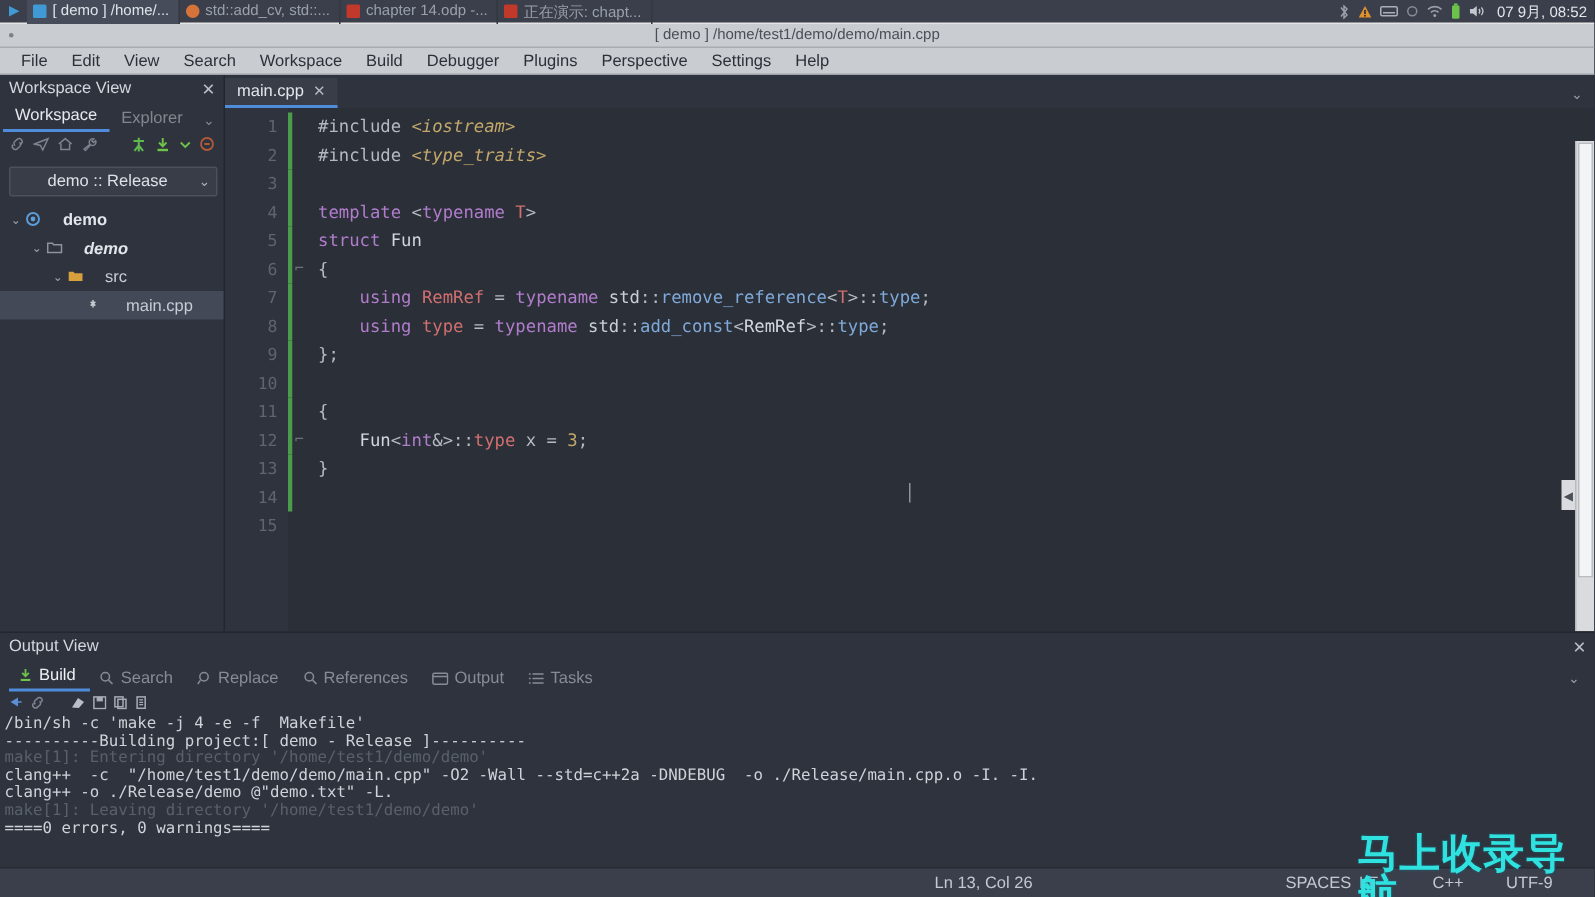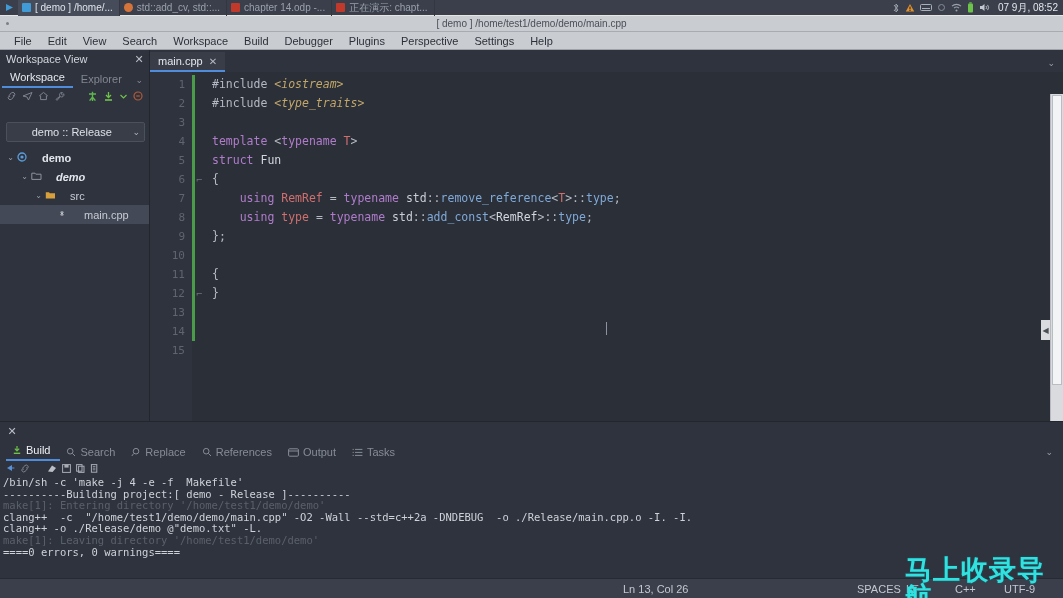--- a/index.html
+++ b/index.html
@@ -66,21 +66,21 @@
   .side-title { height:18px; display:flex; align-items:center; padding:0 4px 0 6px; font-size:11px; color:#d3d7de; }
   .side-title .t { flex:1; }
   .sb-close { width:12px; text-align:center; color:#b9bec7; font-size:11px; cursor:pointer; }
   .side-tabs { height:20px; display:flex; align-items:flex-end; padding:0 2px; gap:0; }
   .side-tab { padding:2px 8px 3px; font-size:11px; color:#81878f; cursor:pointer; }
   .side-tab.active { color:#e6e9ee; border-bottom:2px solid #4f8ddc; }
   .side-tabs .chev { margin-left:auto; padding:0 4px 3px; color:#868c95; font-size:9px; }
   .side-tools { height:16px; display:flex; align-items:center; gap:5px; padding:0 6px; }
   .side-tools svg { display:block; }
   .combo {
-    margin:18px 4px 4px 6px; height:20px; background:#383d48; border:1px solid #4a505c;
+    margin:7px 4px 4px 6px; height:20px; background:#383d48; border:1px solid #4a505c;
     border-radius:2px; display:flex; align-items:center; padding:0 4px; font-size:11px; color:#dde1e7;
   }
   .combo .cl { flex:1; text-align:center; }
   .combo .cc { color:#aeb4bd; font-size:9px; }
   .tree { padding-top:2px; font-size:11px; flex:1; }
   .trow { height:19px; display:flex; align-items:center; padding-left:4px; white-space:nowrap; }
   .trow.sel { background:#434956; }
   .tw { display:inline-block; width:13px; text-align:center; color:#9aa1ab; font-size:8px; flex:0 0 auto;}
   .tlabel { margin-left:13px; }
   .tlabel.ital { font-style:italic; font-weight:bold; color:#e2e6ec; }
@@ -419,34 +419,36 @@
           <div class="ln"><span class="k-pre">#include </span><span class="k-str">&lt;type_traits&gt;</span></div>
           <div class="ln">&nbsp;</div>
           <div class="ln"><span class="k-kw">template </span><span class="k-op">&lt;</span><span class="k-kw">typename </span><span class="k-tmpl">T</span><span class="k-op">&gt;</span></div>
           <div class="ln"><span class="k-kw">struct </span><span class="k-ident">Fun</span></div>
           <div class="ln"><span class="k-op">{</span></div>
           <div class="ln"><span class="k-kw">    using </span><span class="k-tmpl">RemRef</span><span class="k-op"> = </span><span class="k-kw">typename </span><span class="k-ns">std</span><span class="k-op">::</span><span class="k-std">remove_reference</span><span class="k-op">&lt;</span><span class="k-tmpl">T</span><span class="k-op">&gt;::</span><span class="k-std">type</span><span class="k-op">;</span></div>
           <div class="ln"><span class="k-kw">    using </span><span class="k-tmpl">type</span><span class="k-op"> = </span><span class="k-kw">typename </span><span class="k-ns">std</span><span class="k-op">::</span><span class="k-std">add_const</span><span class="k-op">&lt;</span><span class="k-ident">RemRef</span><span class="k-op">&gt;::</span><span class="k-std">type</span><span class="k-op">;</span></div>
           <div class="ln"><span class="k-op">};</span></div>
           <div class="ln">&nbsp;</div>
           <div class="ln"><span class="k-op">{</span></div>
+          <div class="ln"><span class="k-ident">    Fun</span><span class="k-op">&lt;</span><span class="k-kw">int</span><span class="k-op">&amp;&gt;::</span><span class="k-tmpl">type</span><span class="k-op"> x = </span><span class="k-num">3</span><span class="k-op">;</span></div>
           <div class="ln"><span class="k-op">}</span></div>
           <div class="ln">&nbsp;</div>
         </div>
       <div class="caretmark"></div>
       <div class="ed-vscroll">
         <div class="ed-vthumb"></div>
       </div>
       <div class="collapse-arrow">◀</div>
     </div>
   </div>
 </div>
 
 <div id="output">
   <div class="out-title">
+    <span class="t">Output View</span>
     <span class="sb-close">✕</span>
   </div>
   <div class="out-tabs">
     <div class="out-tab active">
       <span>
           <svg width="10" height="10" viewBox="0 0 10 10">
             <path d="M5 1 L5 5.6 M2.8 3.6 L5 5.8 L7.2 3.6" stroke="#6fc24a" stroke-width="1.2" fill="none"></path>
             <rect x="1.8" y="7.6" width="6.4" height="1.4" fill="#6fc24a"></rect>
           </svg>
         </span>

